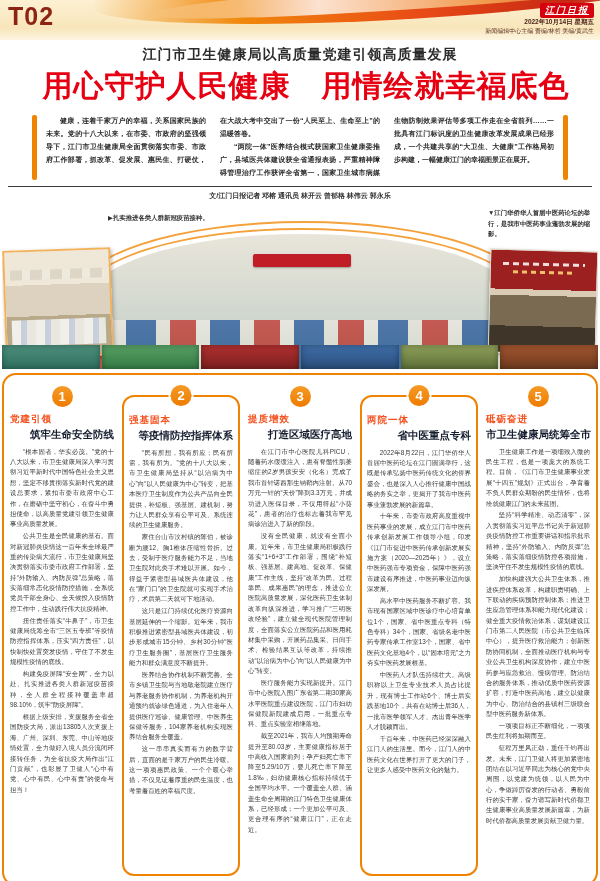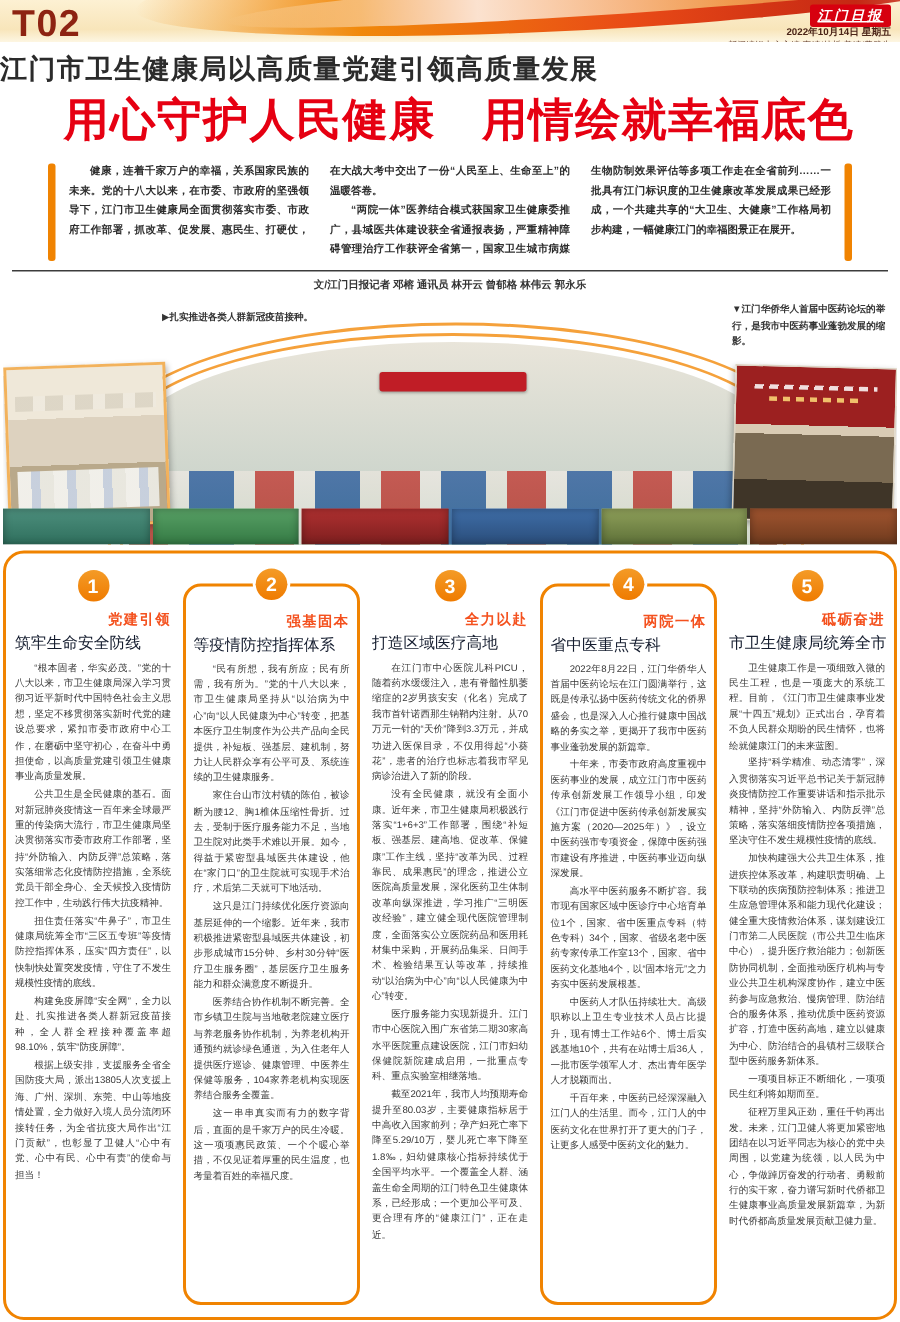--- a/index.html
+++ b/index.html
@@ -2,35 +2,35 @@
 <html><head>
 <meta charset="utf-8">
 <style>
   html,body{margin:0;padding:0;}
   body{
     width:600px;height:881px;background:#ffffff;overflow:hidden;
     font-family:"Liberation Sans","DejaVu Sans",sans-serif;color:#303030;
     position:relative;
   }
   
-  .band{position:relative;height:28px;background:linear-gradient(180deg,#fdf1d3 0%,#f8e5ba 70%,#fdf6e2 100%);overflow:hidden;}
+  .band{position:relative;height:40px;background:linear-gradient(180deg,#fdf1d3 0%,#f8e5ba 70%,#fdf6e2 100%);overflow:hidden;}
   .ribbon1{position:absolute;left:90px;top:-38px;width:600px;height:58px;border-radius:50%;
     background:linear-gradient(90deg,rgba(240,131,1,0) 0%,#f08301 25%,#e8420d 55%,#c21d0a 80%,rgba(194,29,10,.4) 100%);
     transform:rotate(-3deg);opacity:.95;}
   .ribbon2{position:absolute;left:150px;top:-18px;width:560px;height:26px;border-radius:50%;
     background:linear-gradient(90deg,rgba(255,255,255,0) 0%,#ffffff 30%,#f6b25c 60%,rgba(246,178,92,0) 100%);
     transform:rotate(-4deg);opacity:.8;}
   .pageno{position:absolute;left:8px;top:2px;font-size:25px;font-weight:800;color:#8d2312;letter-spacing:1px;}
   .masthead{position:absolute;right:6px;top:3px;background:#d7000f;color:#fff;font-size:9px;font-weight:800;
     font-style:italic;padding:1px 5px;border-radius:2px;letter-spacing:2px;text-decoration:underline;}
   .dateblock{position:absolute;right:6px;top:17px;text-align:right;line-height:1.5;}
   .dateline{font-size:6.5px;font-weight:700;color:#4a2418;}
   .staffline{font-size:6px;color:#5c3324;}
   
-  .kicker{margin-top:6px;text-align:left;font-size:18px;font-weight:800;color:#2b2b2b;letter-spacing:1px;}
+  .kicker{margin-top:6px;text-align:center;font-size:14px;font-weight:800;color:#2b2b2b;letter-spacing:1px;}
   .main-title{margin-top:2px;text-align:center;font-size:30px;font-weight:900;color:#e60012;letter-spacing:1px;white-space:nowrap;padding-left:12px;}
   
   .intro{display:flex;gap:9px;margin:8px 32px 0;}
   .bracket{width:5px;background:#f08301;border-radius:2px;}
   .intro-text{flex:1;columns:3;column-gap:14px;font-size:7px;font-weight:700;color:#2d2d2d;line-height:1.85;text-align:justify;}
   .intro-text .para{text-indent:2em;margin:0;}
   .rule{margin:6px 8px 0;border-top:1.5px solid #3c3c3c;}
   .byline{margin-top:4px;text-align:center;font-size:7px;font-weight:700;color:#333;}
   
   .collage{position:relative;height:164px;margin:4px 2px 0;overflow:hidden;background:#fff;}
@@ -71,22 +71,22 @@
   .t6{background:linear-gradient(180deg,#a2552f,#6e3a1e);}
   
   .frame{margin:4px 2px 0;height:513px;box-sizing:border-box;border:2.5px solid #f08301;border-radius:14px;
     padding:8px 6px;display:flex;gap:8px;}
   .col{flex:1;min-width:0;display:flex;flex-direction:column;padding-top:3px;}
   .col.boxed{border:2px solid #f08301;border-radius:12px;margin-top:12px;padding:17px 5px 6px;position:relative;}
   .badge{width:21px;height:21px;border-radius:50%;background:linear-gradient(180deg,#f49b27,#ef7b00);
     color:#fff;font-size:13px;font-weight:800;display:flex;align-items:center;justify-content:center;
     margin:0 auto 6px;box-shadow:0 0 0 2px #ffffff;flex:none;}
   .boxed .badge{position:absolute;top:-12px;left:50%;transform:translateX(-50%);margin:0;}
-  .col-tag{text-align:right;font-size:9.5px;font-weight:800;color:#f4511e;letter-spacing:1px;}
-  .col-title{text-align:left;font-size:10.5px;font-weight:400;color:#141c2e;white-space:nowrap;margin:2px 0 5px;}
+  .col-tag{text-align:left;font-size:9.5px;font-weight:800;color:#f4511e;letter-spacing:1px;}
+  .col-title{text-align:right;font-size:10.5px;font-weight:700;color:#141c2e;white-space:nowrap;margin:2px 0 5px;}
   .col-body{flex:1;font-size:6.4px;line-height:1.62;color:#383838;text-align:justify;overflow:hidden;}
   .col-body .para{text-indent:2em;margin:0 0 1.5px;}
 </style>
 </head>
 <body>
 
 <div class="band">
   <div class="ribbon1"></div>
   <div class="ribbon2"></div>
   <div class="pageno">T02</div>
@@ -165,21 +165,21 @@
         <p class="para">“民有所想，我有所应；民有所需，我有所为。”党的十八大以来，市卫生健康局坚持从“以治病为中心”向“以人民健康为中心”转变，把基本医疗卫生制度作为公共产品向全民提供，补短板、强基层、建机制，努力让人民群众享有公平可及、系统连续的卫生健康服务。</p>
         <p class="para">家住台山市汶村镇的陈伯，被诊断为腰12、胸1椎体压缩性骨折。过去，受制于医疗服务能力不足，当地卫生院对此类手术难以开展。如今，得益于紧密型县域医共体建设，他在“家门口”的卫生院就可实现手术治疗，术后第二天就可下地活动。</p>
         <p class="para">这只是江门持续优化医疗资源向基层延伸的一个缩影。近年来，我市积极推进紧密型县域医共体建设，初步形成城市15分钟、乡村30分钟“医疗卫生服务圈”，基层医疗卫生服务能力和群众满意度不断提升。</p>
         <p class="para">医养结合协作机制不断完善。全市乡镇卫生院与当地敬老院建立医疗与养老服务协作机制，为养老机构开通预约就诊绿色通道，为入住老年人提供医疗巡诊、健康管理、中医养生保健等服务，104家养老机构实现医养结合服务全覆盖。</p>
         <p class="para">这一串串真实而有力的数字背后，直面的是千家万户的民生冷暖。这一项项惠民政策、一个个暖心举措，不仅见证着厚重的民生温度，也考量着百姓的幸福尺度。</p>
       </div>
   </div>
 
   <div class="col">
     <div class="badge">3</div>
-    <div class="col-tag">全力以赴</div>
+    <div class="col-tag">提质增效</div>
     <div class="col-title">打造区域医疗高地</div>
     <div class="col-body">
         <p class="para">在江门市中心医院儿科PICU，随着药水缓缓注入，患有脊髓性肌萎缩症的2岁男孩安安（化名）完成了我市首针诺西那生钠鞘内注射。从70万元一针的“天价”降到3.3万元，并成功进入医保目录，不仅用得起“小葵花”，患者的治疗也标志着我市罕见病诊治进入了新的阶段。</p>
         <p class="para">没有全民健康，就没有全面小康。近年来，市卫生健康局积极践行落实“1+6+3”工作部署，围绕“补短板、强基层、建高地、促改革、保健康”工作主线，坚持“改革为民、过程靠民、成果惠民”的理念，推进公立医院高质量发展，深化医药卫生体制改革向纵深推进，学习推广“三明医改经验”，建立健全现代医院管理制度，全面落实公立医院药品和医用耗材集中采购，开展药品集采、日间手术、检验结果互认等改革，持续推动“以治病为中心”向“以人民健康为中心”转变。</p>
         <p class="para">医疗服务能力实现新提升。江门市中心医院入围广东省第二期30家高水平医院重点建设医院，江门市妇幼保健院新院建成启用，一批重点专科、重点实验室相继落地。</p>
         <p class="para">截至2021年，我市人均预期寿命提升至80.03岁，主要健康指标居于中高收入国家前列；孕产妇死亡率下降至5.29/10万，婴儿死亡率下降至1.8‰，妇幼健康核心指标持续优于全国平均水平。一个覆盖全人群、涵盖生命全周期的江门特色卫生健康体系，已经形成；一个更加公平可及、更合理有序的“健康江门”，正在走近。</p>
       </div>
   </div>
 
   <div class="col boxed">

